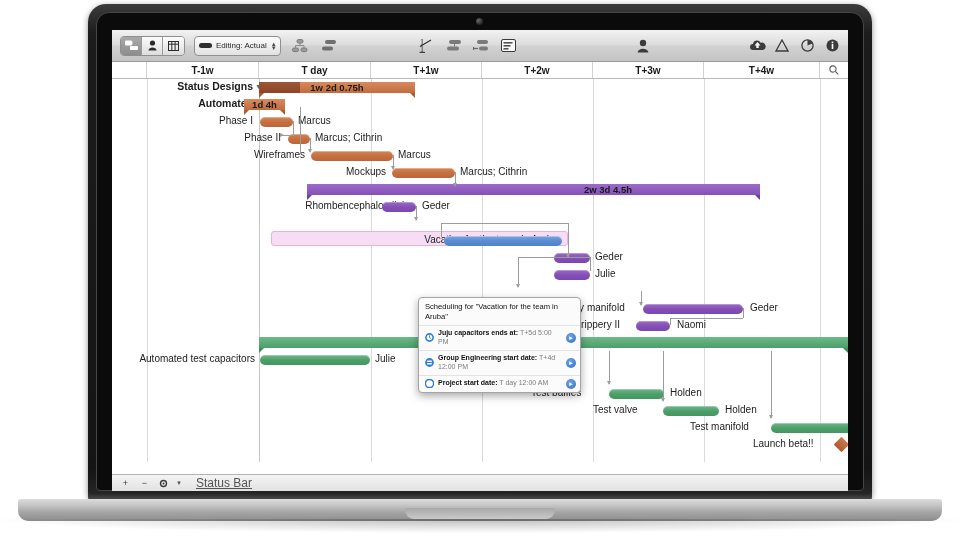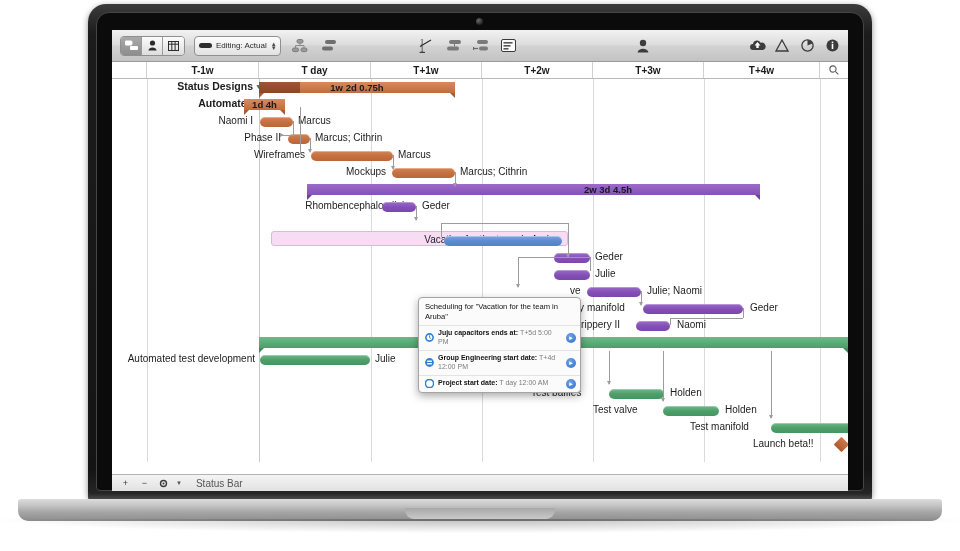--- a/index.html
+++ b/index.html
@@ -210,21 +210,21 @@
   
   .statusbar {
     position:absolute; left:0; bottom:0; width:736px; height:17px;
     background: linear-gradient(180deg,#f4f4f4,#e2e2e2);
     border-top:1px solid #b4b4b4;
     display:flex; align-items:center; gap:6px; padding-left:7px;
     font-size:7.5px; color:#4a4a4a;
   }
   .sb-btn { width:13px;height:12px; display:flex;align-items:center;justify-content:center;
             font-size:9px; color:#3b3b3b; }
-  .sb-label { margin-left:8px; font-size:10px; color:#555; }
+  .sb-label { margin-left:8px; font-size:12px; color:#555;text-decoration:underline; }
 </style>
 </head>
 <body>
 
 <div id="laptop">
   <div class="laptop-lid"></div>
   <div class="lid-inner"></div>
   <div class="camera"></div>
 
   <div class="screen">
@@ -374,42 +374,42 @@
         <div class="vgrid" style="left:370px"></div>
         <div class="vgrid" style="left:481px"></div>
         <div class="vgrid" style="left:592px"></div>
         <div class="vgrid" style="left:708px"></div>
 
         <div class="rowhl" style="left:159px; top:152px; width:297px;"></div>
 
         <div class="row" style="top:0px">
           <div class="tlabel bold" style="right:595px; top:1px">Status Designs</div>
           <div class="disc" style="right:586px">▼</div>
-          <div class="sbar orange" style="left:147px; width:196px">
+          <div class="sbar orange" style="left:147px; width:156px">
             <div class="body"></div>
             <div class="prog" style="width:41px"></div>
             <div class="cap capL"></div>
               <div class="cap capR"></div>
             <div class="txt">1w 2d 0.75h</div>
           </div>
         </div>
 
         <div class="row" style="top:17px">
           <div class="tlabel bold" style="right:595px; top:1px">Automated</div>
           <div class="disc" style="right:586px">▼</div>
           <div class="sbar orange" style="left:132px; width:41px">
             <div class="body"></div>
             <div class="cap capL"></div>
               <div class="cap capR"></div>
             <div class="txt">1d 4h</div>
           </div>
         </div>
 
         <div class="row" style="top:34px">
-          <div class="tlabel" style="right:595px">Naomi I</div>
+          <div class="tlabel" style="right:595px">Phase I</div>
           <div class="bar orange" style="left:148px; width:33px"></div>
           <div class="assignee" style="left:186px">Marcus</div>
         </div>
 
         <div class="row" style="top:51px">
           <div class="tlabel" style="right:567px">Phase II</div>
           <div class="bar orange" style="left:176px; width:22px"></div>
           <div class="assignee" style="left:203px">Marcus; Cithrin</div>
         </div>
 
@@ -451,25 +451,20 @@
         <div class="row" style="top:170px">
           <div class="bar purple" style="left:442px; width:36px"></div>
           <div class="assignee" style="left:483px">Geder</div>
         </div>
 
         <div class="row" style="top:187px">
           <div class="bar purple" style="left:442px; width:36px"></div>
           <div class="assignee" style="left:483px">Julie</div>
         </div>
 
-        <div class="row" style="top:204px">
-          <div class="tlabel" style="left:458px">ve</div>
-          <div class="bar purple" style="left:475px; width:54px"></div>
-          <div class="assignee" style="left:535px">Julie; Naomi</div>
-        </div>
 
         <div class="row" style="top:221px">
           <div class="tlabel" style="left:446px">scopy manifold</div>
           <div class="bar purple" style="left:531px; width:100px"></div>
           <div class="assignee" style="left:638px">Geder</div>
         </div>
 
         <div class="row" style="top:238px">
           <div class="tlabel" style="left:463px">Frippery II</div>
           <div class="bar purple" style="left:524px; width:34px"></div>
@@ -481,21 +476,21 @@
           <div class="disc" style="right:471px">▼</div>
           <div class="sbar green" style="left:147px; width:589px">
             <div class="body"></div>
             <div class="cap capL"></div>
               <div class="cap capR"></div>
             <div class="txt" style="justify-content:flex-start; padding-left:260px">4w 1d 1.5h</div>
           </div>
         </div>
 
         <div class="row" style="top:272px">
-          <div class="tlabel" style="right:593px">Automated test development</div>
+          <div class="tlabel" style="right:593px">Automated test capacitors</div>
           <div class="bar green" style="left:148px; width:110px"></div>
           <div class="assignee" style="left:263px">Julie</div>
         </div>
 
         <div class="row" style="top:306px">
           <div class="tlabel" style="left:419px">Test baffles</div>
           <div class="bar green" style="left:497px; width:55px"></div>
           <div class="assignee" style="left:558px">Holden</div>
         </div>
 

